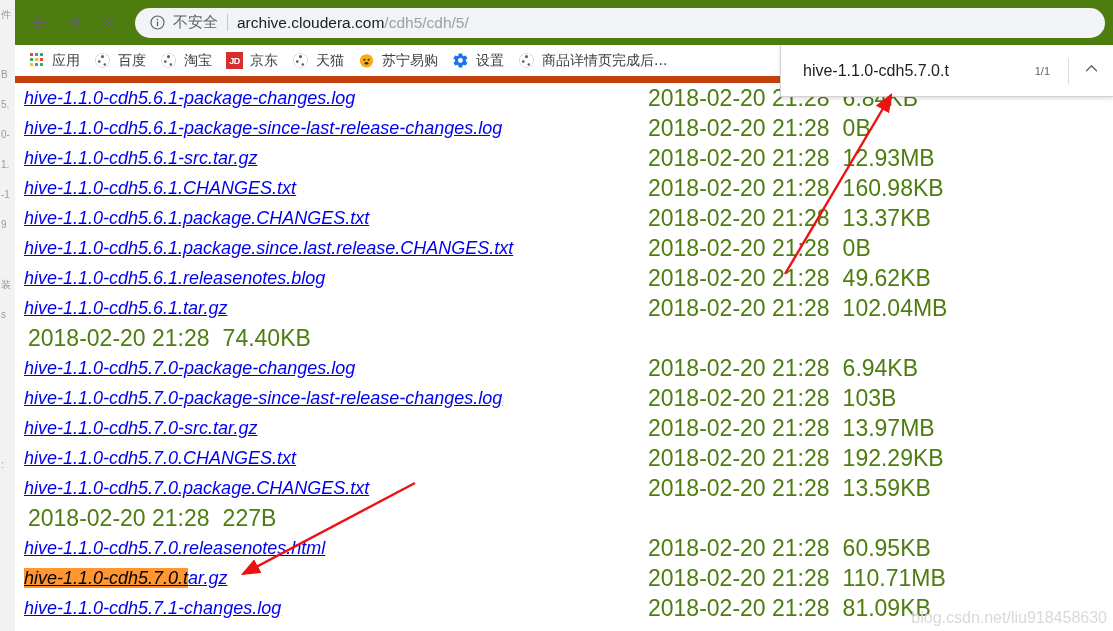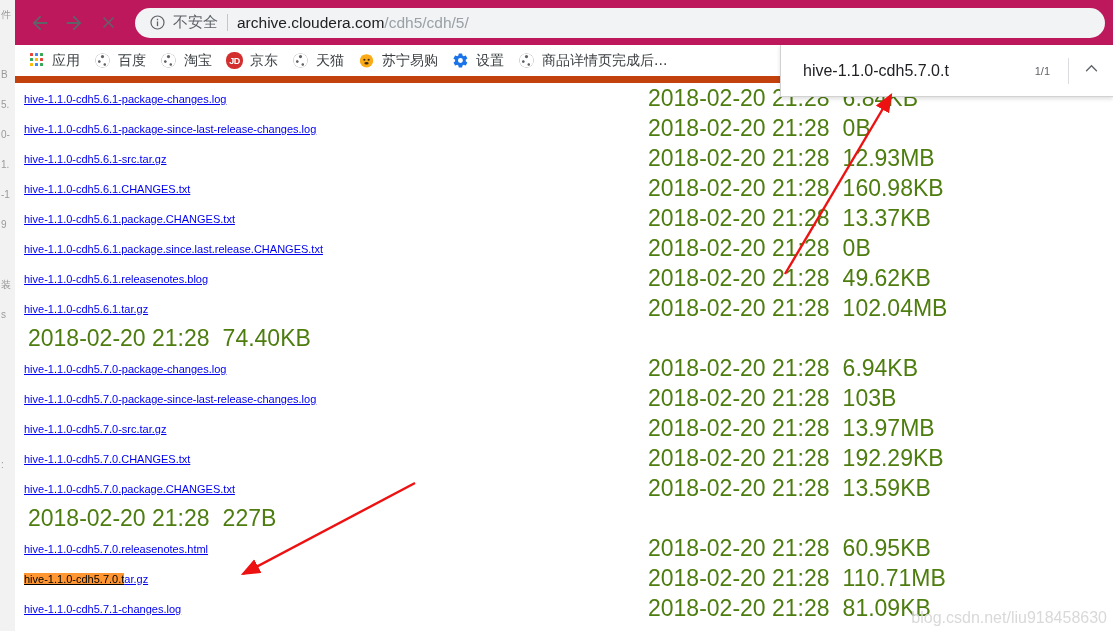--- a/index.html
+++ b/index.html
@@ -41,21 +41,21 @@
     left: 15px; top: 0;
     width: 1098px;
     height: 631px;
     background: #ffffff;
     z-index: 1;
   }
 
   
   #toolbar {
     height: 45px;
-    background: #be185d;
+    background: #4d7c0f;
     display: flex;
     align-items: center;
     padding: 0 8px;
     box-sizing: border-box;
   }
   .nav-btn {
     width: 34px; height: 34px;
     display: flex;
     align-items: center;
     justify-content: center;
@@ -137,21 +137,21 @@
     grid-template-columns: repeat(3, 3px);
     grid-template-rows: repeat(3, 3px);
     gap: 2px;
   }
   .apps-grid i { display: block; width: 3px; height: 3px; border-radius: 0.5px; }
 
   
   .jd-icon {
     width: 17px; height: 17px;
     background: #d32f2f;
-    border-radius: 8px;
+    border-radius: 0;
     color: #fff;
     font-size: 9px;
     font-weight: bold;
     display: flex;
     align-items: center;
     justify-content: center;
     font-family: "Liberation Sans", sans-serif;
     letter-spacing: -0.5px;
   }
 
@@ -176,22 +176,23 @@
   }
   .cell-name {
     width: 620px;
     padding-left: 9px;
     box-sizing: border-box;
     overflow: hidden;
   }
   .cell-name a {
     color: #0000ee;
     text-decoration: underline;
-    font-size: 11px;
+    font-size: 18px;
     cursor: pointer;
+    font-style: italic;
   }
   .cell-name a .hl {
     background: #ff9632;
     color: #000000;
     text-decoration: underline;
   }
   .cell-meta {
     font-size: 23px;
     color: #4d7c0f;
     padding-left: 13px;

